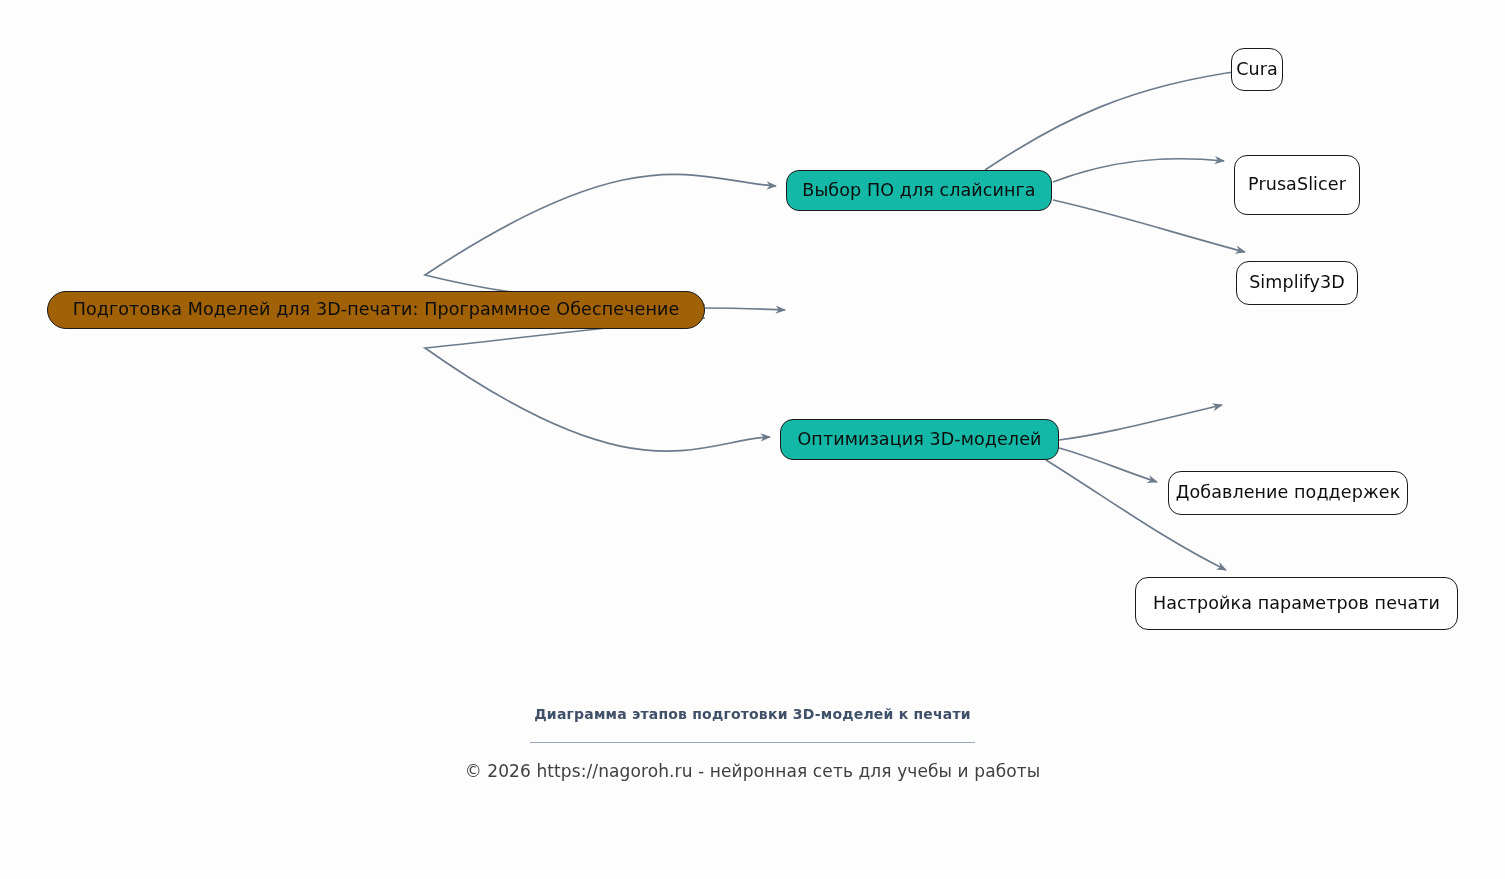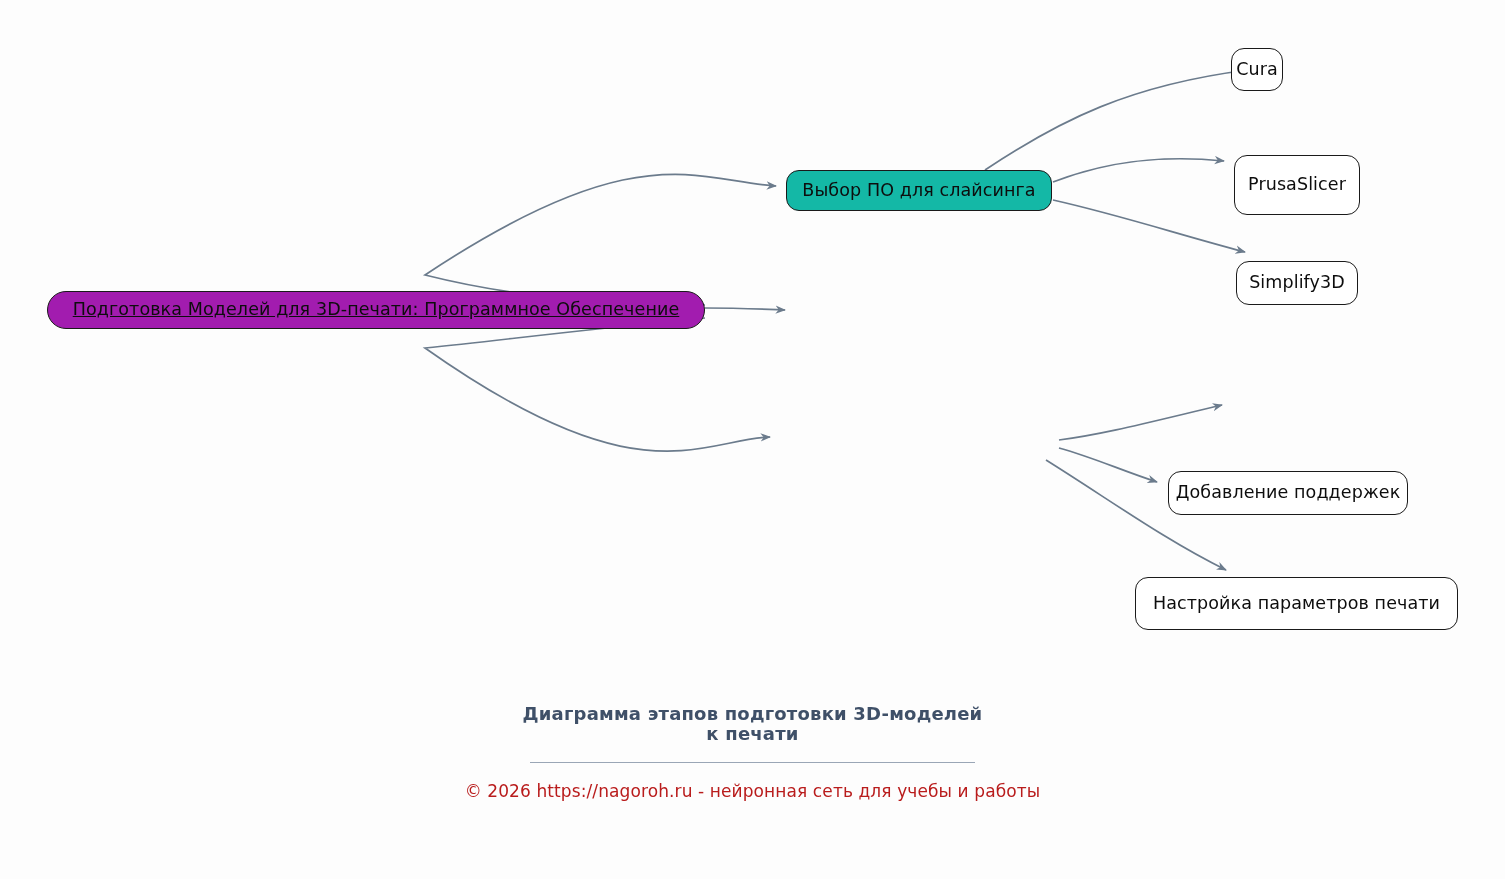--- a/index.html
+++ b/index.html
@@ -39,61 +39,60 @@
     border: 1.6px solid #1a1a1a;
     border-radius: 13px;
     color: #0d0d0d;
     font-size: 17.5px;
     line-height: 1;
     white-space: nowrap;
     letter-spacing: 0.1px;
     font-family: "DejaVu Sans", "Liberation Sans", sans-serif;
   }
   .node.root {
-    background: #a21caf;
+    background: #a16207;
     border-radius: 19px;
-    text-decoration: underline;
   }
   .node.branch {
     background: #14b8a6;
     border-radius: 13px;
   }
   .node.leaf {
     background: #ffffff;
     border-radius: 13px;
   }
 
   #caption-block {
     position: absolute;
     left: 0;
     top: 704px;
     width: 1505px;
     text-align: center;
   }
   #caption-title {
     font-family: "DejaVu Sans", "Liberation Sans", sans-serif;
     font-weight: bold;
-    font-size: 18px;
+    font-size: 14px;
     color: #3f5068;
     line-height: 20px;
     width: 460px;
     margin: 0 auto;
     letter-spacing: 0.2px;
   }
   #caption-rule {
     width: 445px;
     height: 1px;
     background: #9aa6b6;
     margin: 18px auto 0 auto;
   }
   #footer-text {
     margin-top: 18px;
     font-family: "DejaVu Sans", "Liberation Sans", sans-serif;
     font-size: 17px;
-    color: #b91c1c;
+    color: #404040;
     letter-spacing: 0.1px;
   }
 </style>
 </head>
 <body>
 
 <div id="canvas">
 
   <svg id="edges" viewBox="0 0 1505 879" xmlns="http://www.w3.org/2000/svg">
     <defs>
@@ -112,20 +111,21 @@
         <path d="M 1059,448 C 1095,458 1120,470 1157,482" marker-end="url(#arrowhead)"></path>
         <path d="M 1046,460 C 1110,500 1165,540 1226,570" marker-end="url(#arrowhead)"></path>
       </g>
   </svg>
 
   <div class="node root" style="left: 47px; top: 291px; width: 658px; height: 38px;">Подготовка Моделей для 3D-печати: Программное Обеспечение</div>
 
   <div class="node branch" style="left: 786px; top: 170px; width: 266px; height: 41px;">Выбор ПО для слайсинга</div>
 
 
+  <div class="node branch" style="left: 780px; top: 419px; width: 279px; height: 41px;">Оптимизация 3D-моделей</div>
 
   <div class="node leaf" style="left: 1204px; top: 48px; width: 52px; height: 43px; margin-left: 27px;">Cura</div>
 
   <div class="node leaf" style="left: 1234px; top: 155px; width: 126px; height: 60px;">PrusaSlicer</div>
 
   <div class="node leaf" style="left: 1236px; top: 261px; width: 122px; height: 44px;">Simplify3D</div>
 
 
   <div class="node leaf" style="left: 1168px; top: 471px; width: 240px; height: 44px;">Добавление поддержек</div>
 

